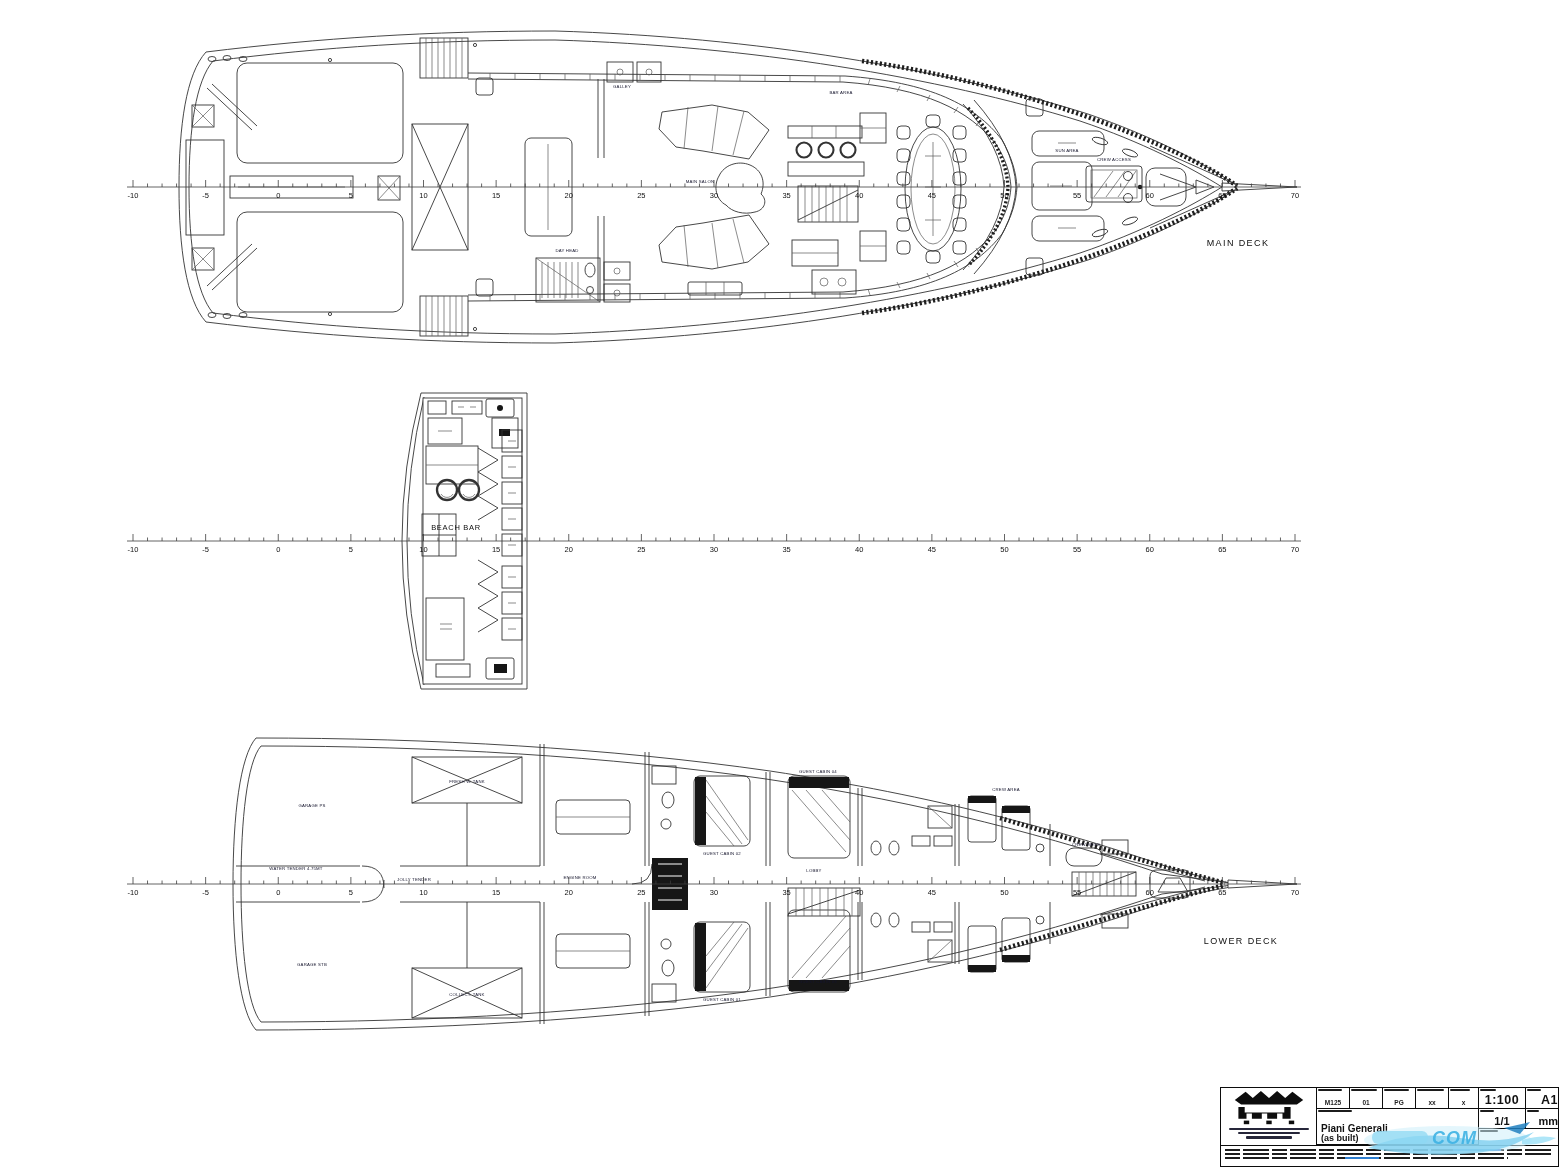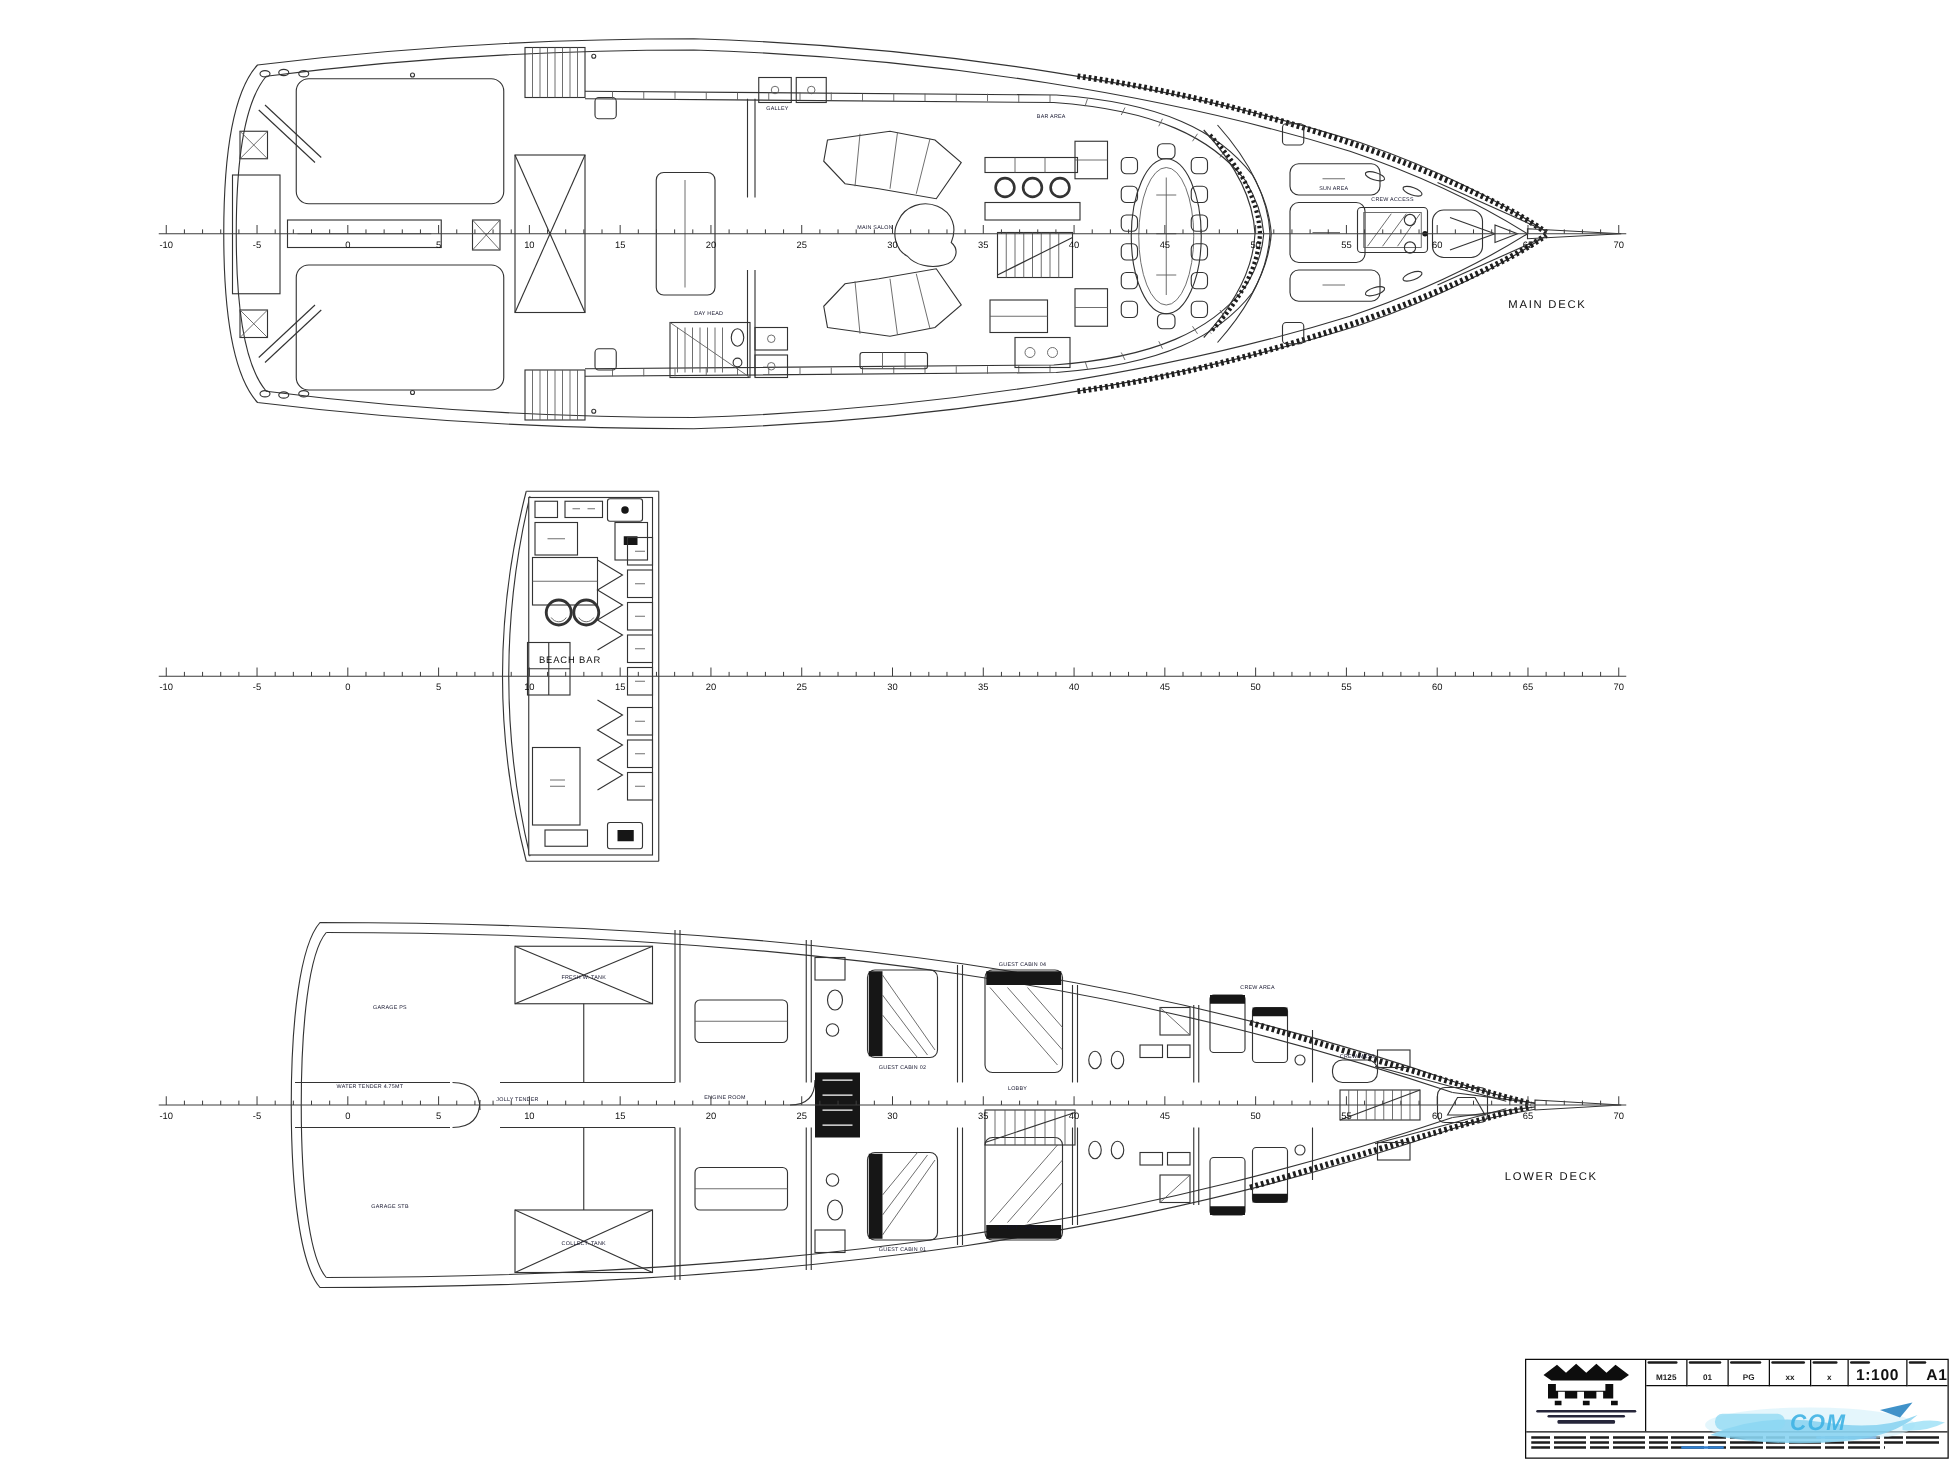--- a/index.html
+++ b/index.html
@@ -833,20 +833,44 @@
           </div>
         <div class="tb-c" style="width:47px;">
             <i class="hdr" style="width:16px"></i>
             <span class="val-l">1:100</span>
           </div>
         <div class="tb-c" style="flex:1;">
             <i class="hdr" style="width:14px"></i>
             <span class="val-l">A1</span>
           </div>
       </div>
+      <div class="tb-r" style="flex:1;">
+        <div class="tb-c ttl" style="width:162px;">
+          <i class="hdr" style="width:34px"></i>
+          <span class="t1">Piani Generali</span>
+          <span class="t2">(as built)</span>
+        </div>
+        <div style="display:flex;flex-direction:column;flex:1;">
+          <div class="tb-r" style="height:20px;">
+            <div class="tb-c" style="width:47px;">
+                <i class="hdr" style="width:14px"></i>
+                <span class="val-m">1/1</span>
+              </div>
+            <div class="tb-c" style="flex:1;">
+                <i class="hdr" style="width:12px"></i>
+                <span class="val-m">mm</span>
+              </div>
+          </div>
+          <div class="tb-r" style="flex:1;">
+            <div class="tb-c" style="flex:1;border-bottom:none;">
+                <i class="hdr" style="width:18px"></i>
+              </div>
+          </div>
+        </div>
+      </div>
     </div>
   </div>
   <div id="tb-disc">
     <div class="dline">
         <span class="dblue" style="left:228px;width:48px;"></span>
       </div>
     <div class="dline"></div>
     <div class="dline" style="width:86%;">
         <span class="dblue" style="left:120px;width:34px;"></span>
       </div>

